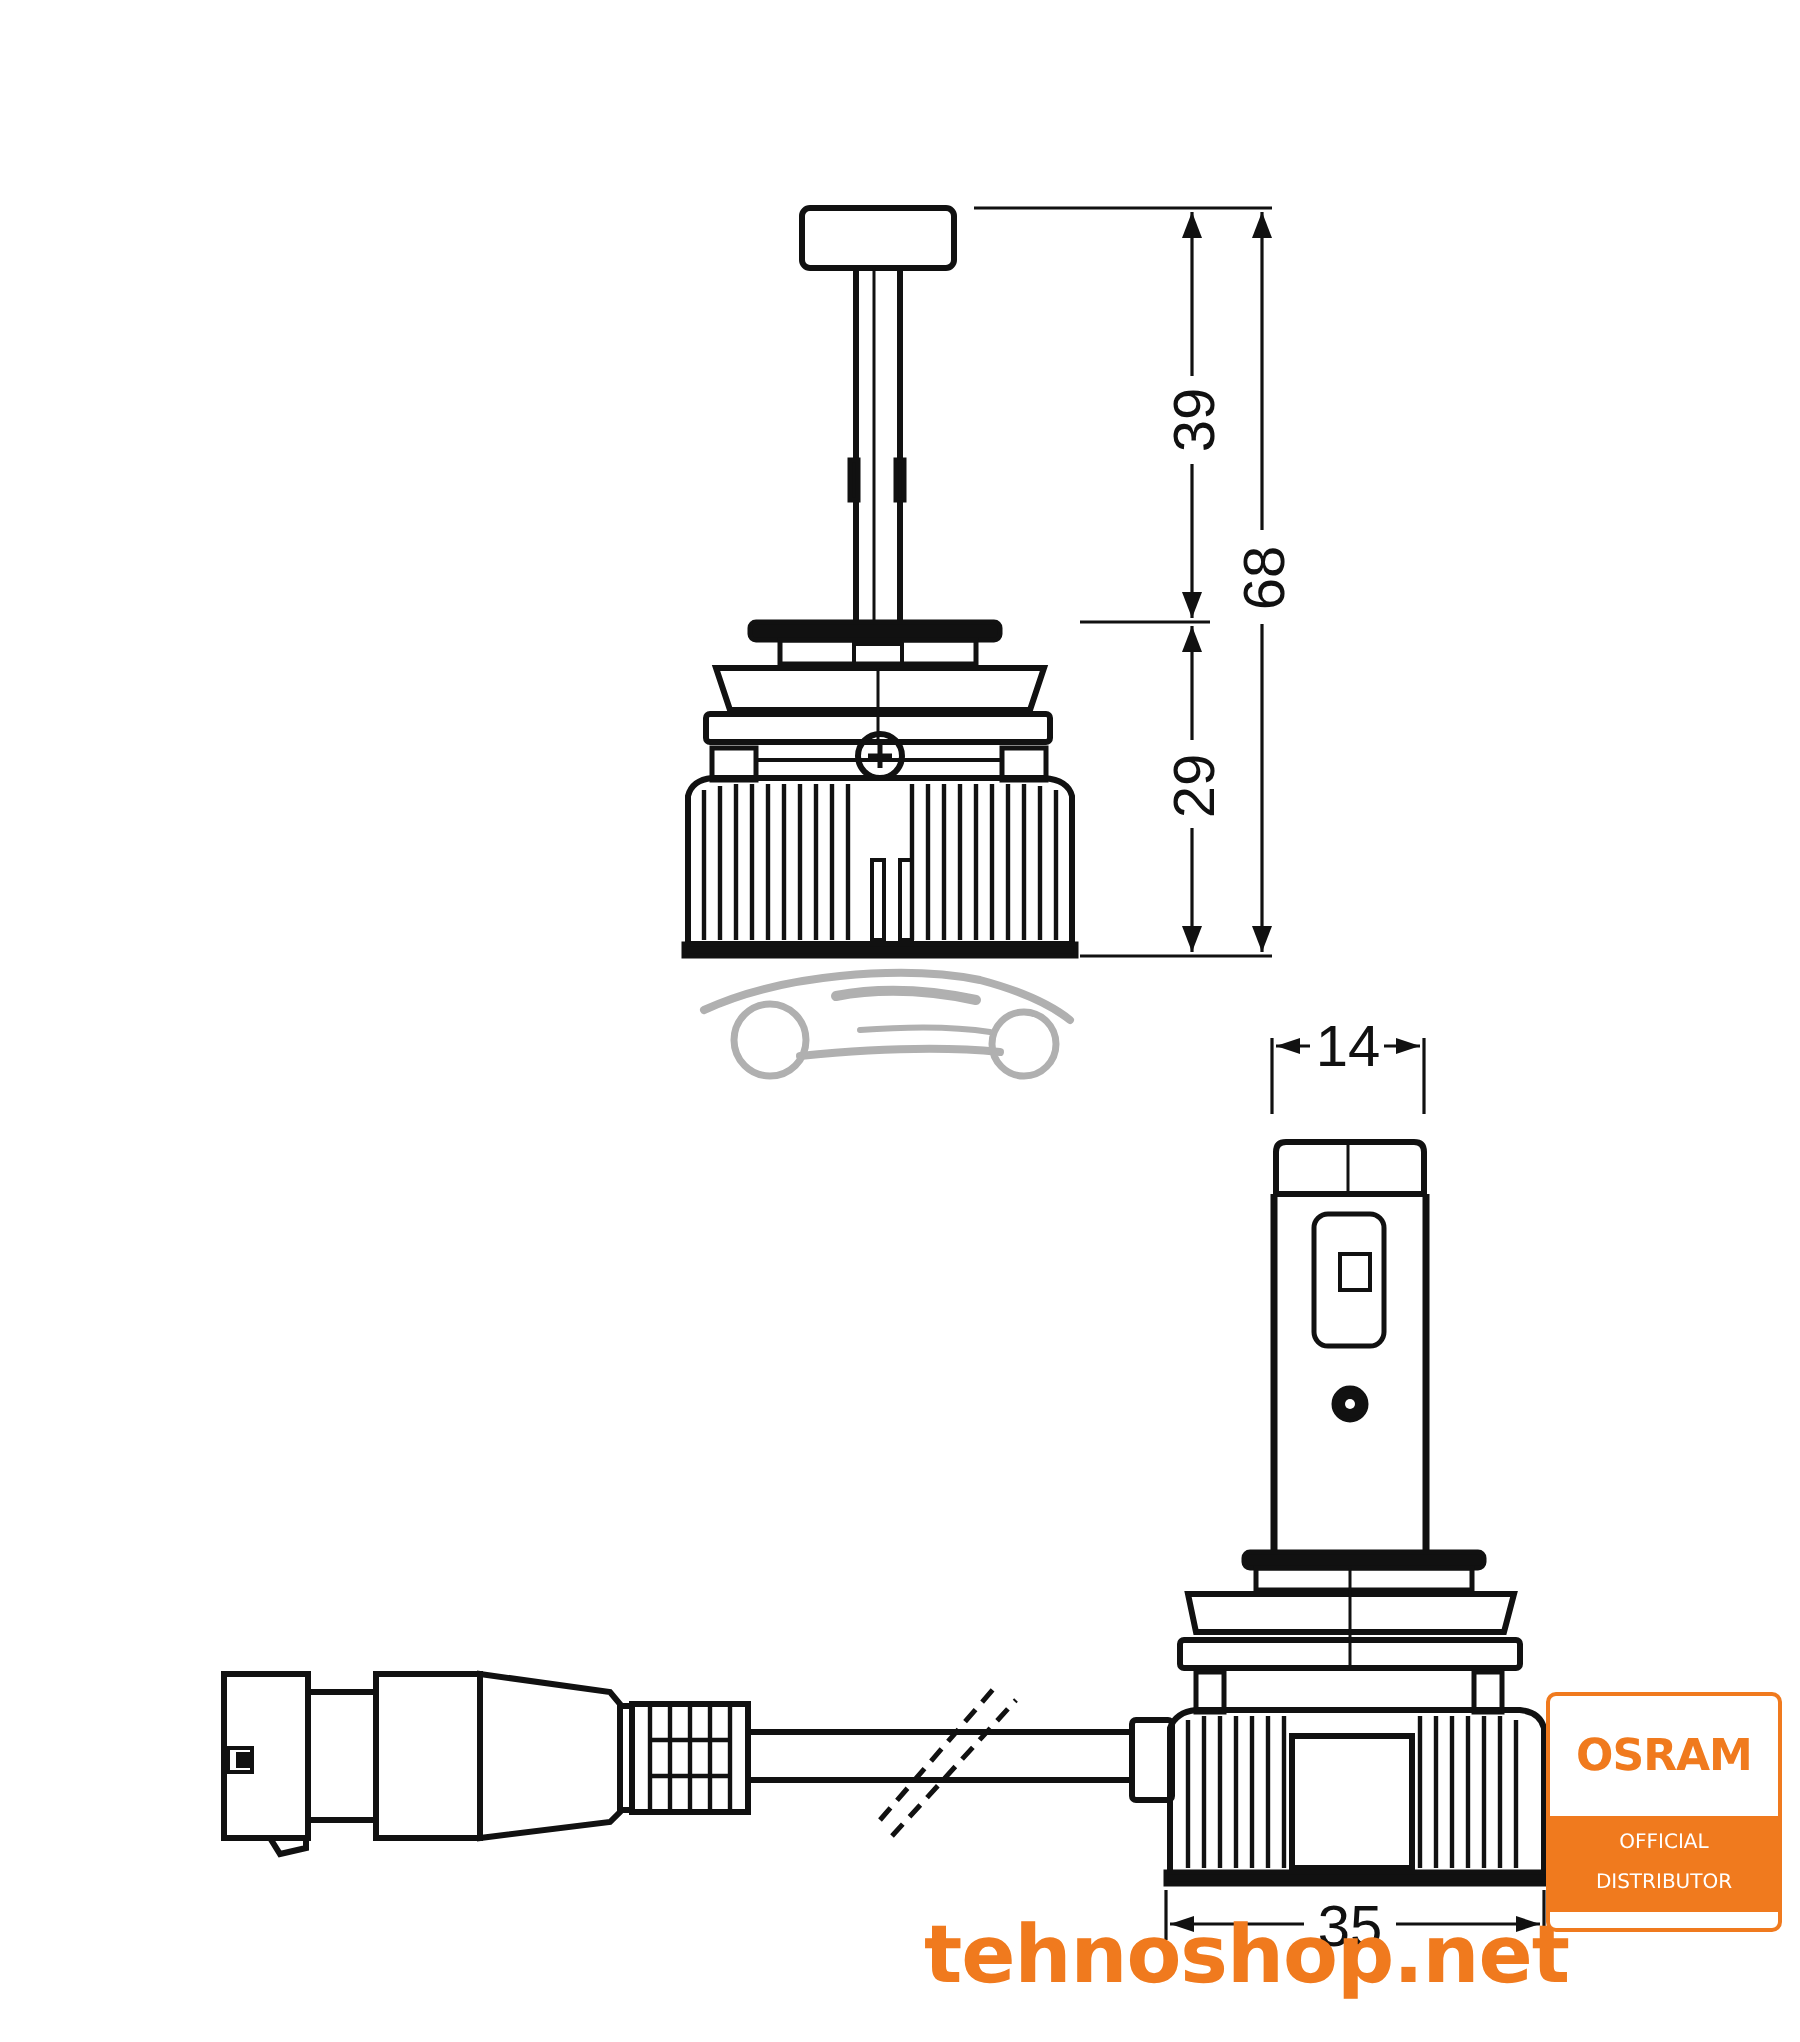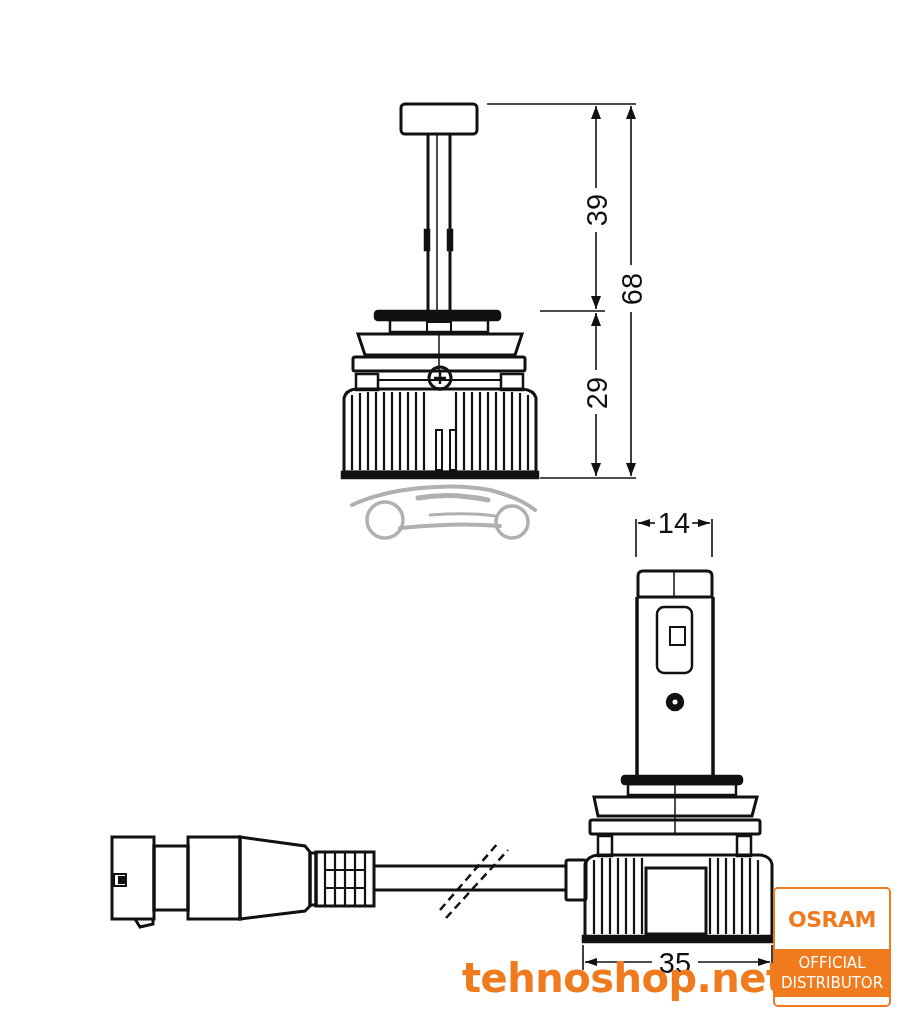--- a/index.html
+++ b/index.html
@@ -1,22 +1,22 @@
 <!DOCTYPE html>
 <html><head>
 <meta charset="utf-8">
 <style>
   html,body{margin:0;padding:0;background:#ffffff;}
   body{width:900px;height:1021px;position:relative;overflow:hidden;font-family:"Liberation Sans",sans-serif;}
   svg{position:absolute;left:0;top:0;}
   .dim{font-family:"Liberation Sans",sans-serif;font-size:29px;fill:#111;}
   .wm{position:absolute;left:462px;top:958px;font-family:"DejaVu Sans",sans-serif;font-weight:bold;font-size:40px;color:#f07a1e;letter-spacing:-0.5px;line-height:1;}
-  .badge{position:absolute;left:773px;top:887px;width:118px;height:120px;border:2px solid #f07a1e;border-radius:5px;overflow:hidden;background:#fff;box-sizing:border-box;}
+  .badge{position:absolute;left:773px;top:846px;width:118px;height:120px;border:2px solid #f07a1e;border-radius:5px;overflow:hidden;background:#fff;box-sizing:border-box;}
   .badge .top{height:60px;display:flex;align-items:center;justify-content:center;color:#f07a1e;font-family:"DejaVu Sans",sans-serif;font-weight:bold;font-size:22px;letter-spacing:-0.5px;}
-  .badge .bot{height:48px;background:#f07a1e;color:#fff;display:flex;flex-direction:column;align-items:center;justify-content:center;font-family:"DejaVu Sans",sans-serif;font-size:15px;line-height:20px;}
+  .badge .bot{height:48px;background:#f07a1e;color:#fff;display:flex;flex-direction:column;align-items:center;justify-content:center;font-family:"DejaVu Sans",sans-serif;font-size:10px;line-height:20px;}
 </style>
 </head>
 <body>
 
 <svg width="900" height="1021" viewBox="0 0 900 1021">
   <g fill="none" stroke="#111" stroke-width="2.5">
 
     <g>
 
       <rect x="401" y="104" width="76" height="30" rx="4" stroke-width="3"></rect>

